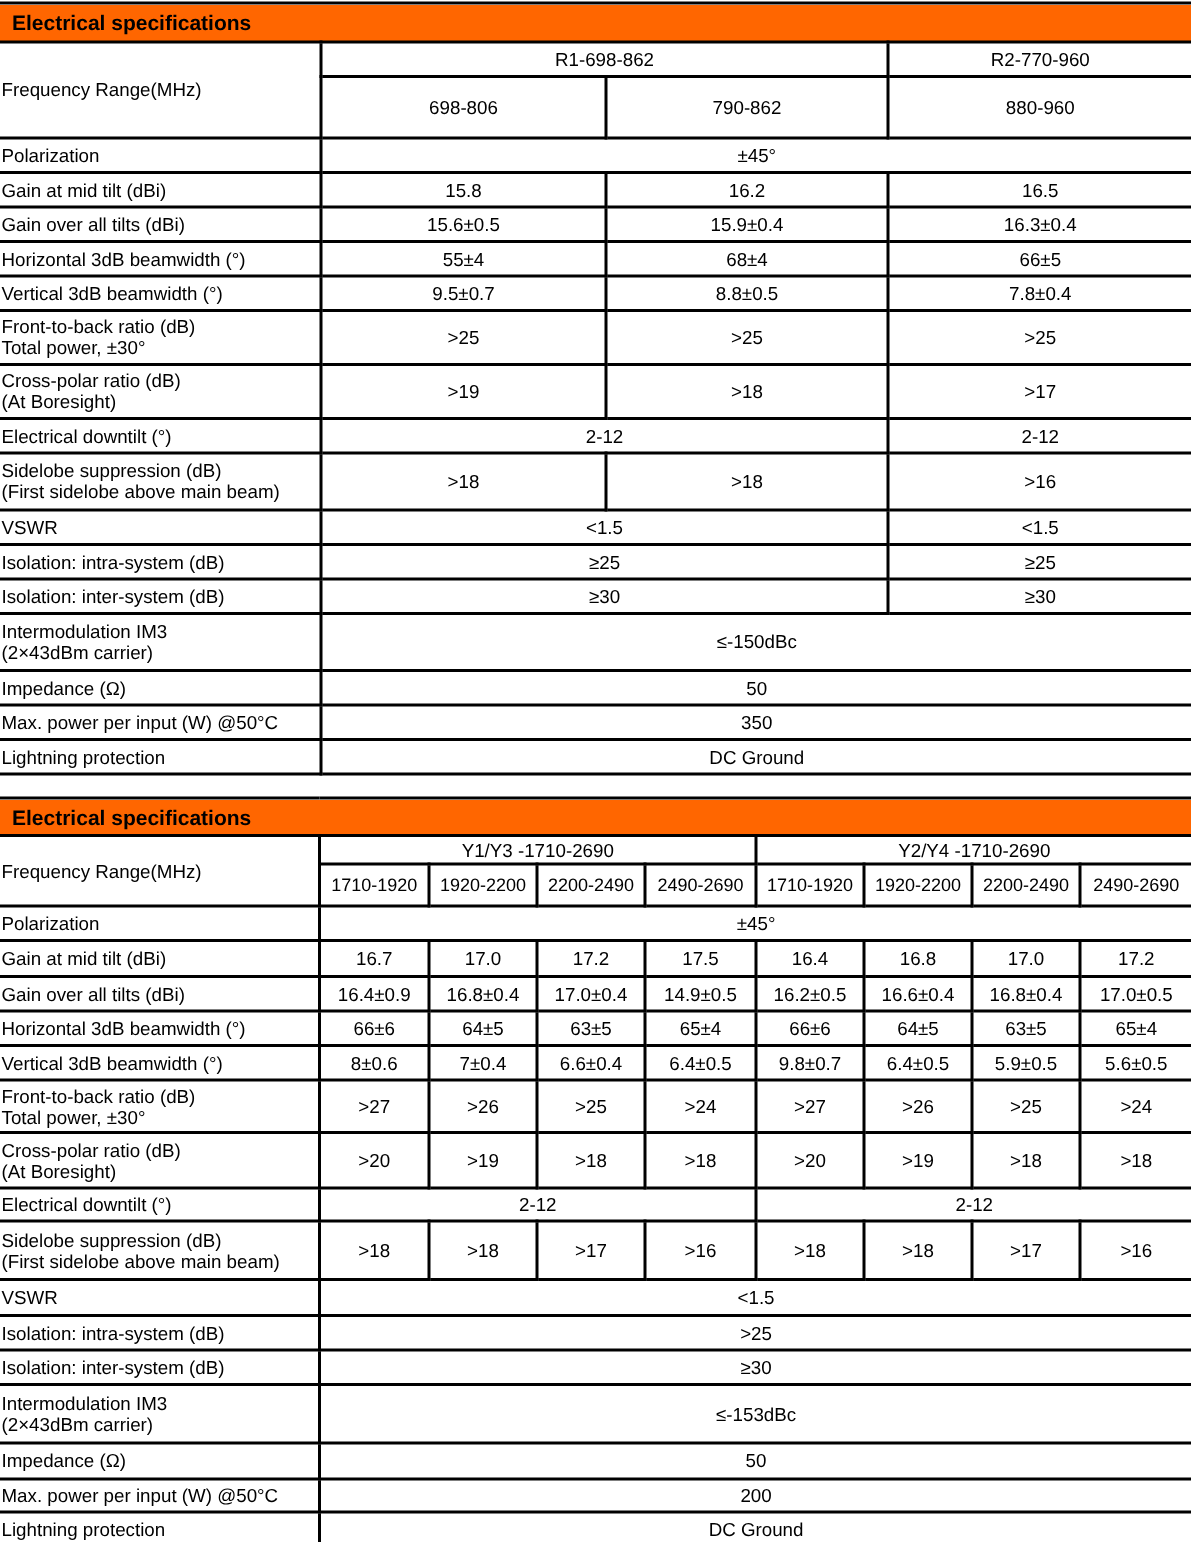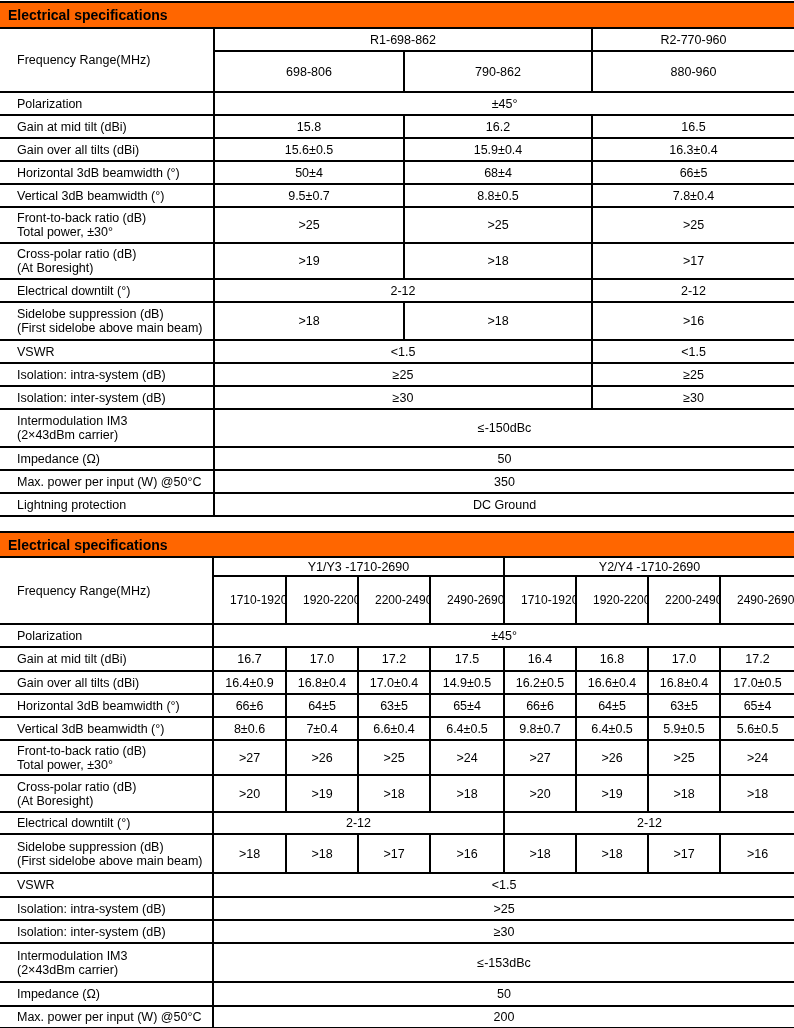--- a/index.html
+++ b/index.html
@@ -2,25 +2,25 @@
 <html><head>
 <meta charset="utf-8">
 <style>
   html, body { margin: 0; padding: 0; background: #ffffff; }
   body { width: 794px; height: 1028px; position: relative; overflow: hidden;
          font-family: "Liberation Sans", sans-serif; color: #000; font-size: 12.5px; }
   table.spec { position: absolute; left: 0; border-collapse: collapse; table-layout: fixed; }
   table.spec td { border: 2px solid #000; padding: 0 2px; line-height: 14px; vertical-align: middle;
                   white-space: nowrap; overflow: hidden; }
   table.spec td.c { text-align: center; }
-  table.spec td.lbl { text-align: left; padding-left: 17px; }
+  table.spec td.lbl { text-align: left; padding-left: 1px; }
   table.spec tr.hdr td { background: #FF6600; font-weight: bold; font-size: 14px; padding-left: 8px; border-left: none; border-right: none; }
   #t1 { top: 1px; width: 794px; }
   #t2 { top: 531px; width: 794px; }
-  #t2 td.sub { font-size: 12px; padding: 16px; }
+  #t2 td.sub { font-size: 12px; padding: 6px; }
   table.spec td:last-child { border-right: none; }
   table.spec td:first-child { border-left: none; }
 </style>
 </head>
 <body>
 
 <table id="t1" class="spec">
   <colgroup>
       <col style="width:214px">
       <col style="width:190px">
@@ -52,21 +52,21 @@
     <td class="c">16.5</td>
   </tr>
   <tr style="height:23px">
     <td class="lbl">Gain over all tilts (dBi)</td>
     <td class="c">15.6±0.5</td>
     <td class="c">15.9±0.4</td>
     <td class="c">16.3±0.4</td>
   </tr>
   <tr style="height:23px">
     <td class="lbl">Horizontal 3dB beamwidth (°)</td>
-    <td class="c">50±4</td>
+    <td class="c">55±4</td>
     <td class="c">68±4</td>
     <td class="c">66±5</td>
   </tr>
   <tr style="height:23px">
     <td class="lbl">Vertical 3dB beamwidth (°)</td>
     <td class="c">9.5±0.7</td>
     <td class="c">8.8±0.5</td>
     <td class="c">7.8±0.4</td>
   </tr>
   <tr style="height:36px">

